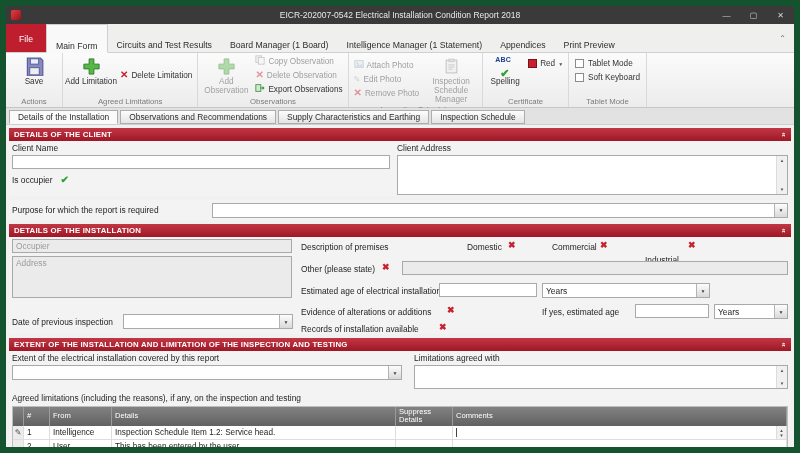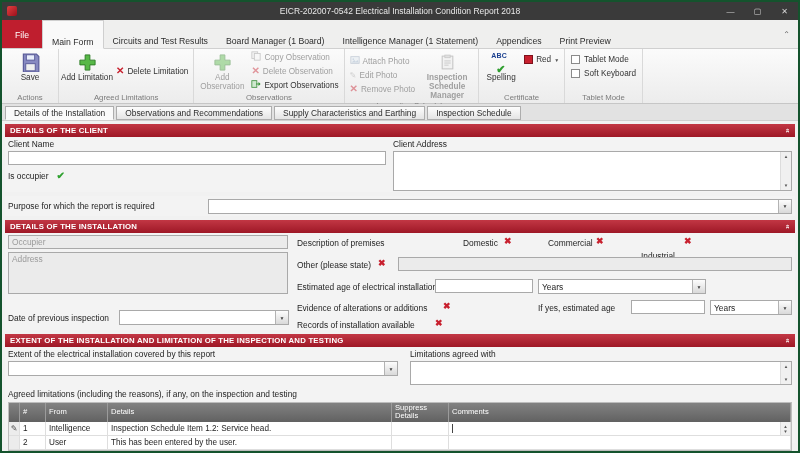--- a/index.html
+++ b/index.html
@@ -1,18 +1,18 @@
 <!DOCTYPE html>
 <html><head>
 <meta charset="utf-8">
 <style>
   * { margin:0; padding:0; box-sizing:border-box; }
   html,body { width:800px; height:453px; overflow:hidden; }
   body { font-family:"Liberation Sans", sans-serif; font-size:9px; color:#1e1e1e; background:#f1f1f1; }
-  .window { width:800px; height:453px; display:flex; flex-direction:column; border:2px solid #14532d; background:#f1f1f1; }
+  .window { width:800px; height:453px; display:flex; flex-direction:column; border:6px solid #14532d; background:#f1f1f1; }
 
   
   .titlebar { height:18px; flex:0 0 auto; background:#3a3a3a; color:#e9e9e9; display:flex; align-items:center; position:relative; }
   .app-icon { width:10px; height:10px; margin:0 6px 0 5px; background:linear-gradient(135deg,#e24040,#9c101c); border-radius:2px; z-index:2; }
   .wtitle { position:absolute; left:0; right:0; text-align:center; font-size:8.5px; pointer-events:none; }
   .win-controls { margin-left:auto; display:flex; height:100%; z-index:2; }
   .win-btn { width:27px; display:flex; align-items:center; justify-content:center; font-size:8px; color:#d6d6d6; }
 
   
   .rtabs { height:29px; flex:0 0 auto; background:#efefee; display:flex; align-items:stretch; border-bottom:1px solid #d0d0d0; position:relative; }
@@ -194,21 +194,21 @@
           </div>
           <div class="smallbtn disabled">
             <span class="dim">✎</span>
             <span>Edit Photo</span>
           </div>
           <div class="smallbtn disabled">
             <span class="redx-icon dim">✕</span>
             <span>Remove Photo</span>
           </div>
         </div>
-        <div class="bigbtn disabled" style="width:58px;font-weight:bold;">
+        <div class="bigbtn disabled" style="width:58px;">
           <span class="bicon dim">
             <svg width="17" height="17" viewBox="0 0 16 16">
                 <rect x="3" y="2" width="10" height="12" fill="#ececec" stroke="#8a8a8a"></rect>
                 <rect x="5.5" y="1" width="5" height="2.5" fill="#c2c2c2" stroke="#8a8a8a" stroke-width=".7"></rect>
                 <path d="M5 6.5h6M5 8.5h6M5 10.5h4" stroke="#8a8a8a" stroke-width=".8"></path>
               </svg>
           </span>
           <span>Inspection Schedule Manager</span>
         </div>
       </div>

